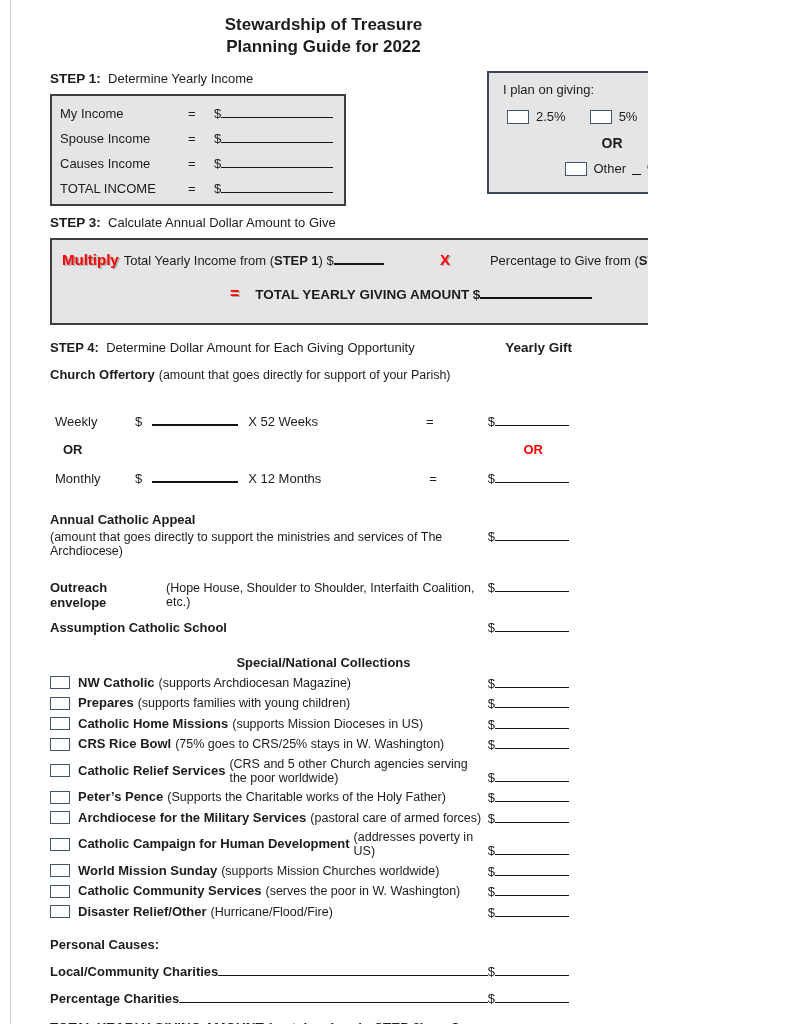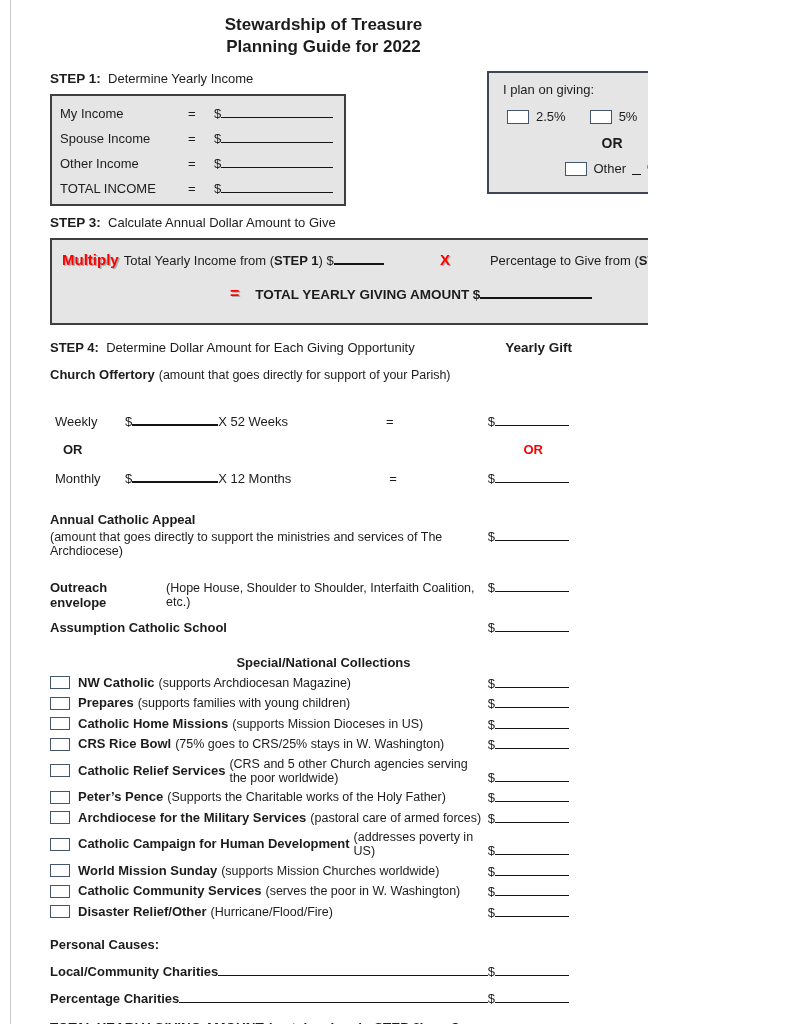--- a/index.html
+++ b/index.html
@@ -50,21 +50,21 @@
   .w8 { width: 9px; }
 
   .step4-header { display: flex; margin-top: 15px; align-items: baseline; }
   .yearly-gift { margin-left: auto; margin-right: 25px; font-weight: bold; font-size: 13.5px; }
 
   .row { display: flex; align-items: baseline; }
   .gift { margin-left: auto; margin-right: 28px; white-space: nowrap; }
   .desc { font-size: 12.5px; margin-left: 4px; }
 
   .church-row { margin-top: 12px; }
-  .weekly-row, .monthly-row { margin-top: 13px; padding-left: 5px; white-space: nowrap; }
+  .weekly-row, .monthly-row { margin-top: 13px; padding-left: 5px; white-space: nowrap; gap: 10px; }
   .weekly-row { margin-top: 31px; }
   .freq-label { display: inline-block; width: 70px; }
   .mid-eq { margin-left: 98px; }
   .or-row { margin-top: 13px; padding-left: 13px; font-weight: bold; }
   .or-right { margin-left: auto; margin-right: 54px; }
 
   .appeal-name { margin-top: 26px; font-weight: bold; }
   .appeal-row { margin-top: 1px; }
   .outreach-row { margin-top: 21px; }
   .school-row { margin-top: 9px; }
@@ -109,21 +109,21 @@
             <span>$</span>
             <span class="blank w112"></span>
           </div>
           <div class="inc-row">
             <span class="inc-label">Spouse Income</span>
             <span class="inc-eq">=</span>
             <span>$</span>
             <span class="blank w112"></span>
           </div>
           <div class="inc-row">
-            <span class="inc-label">Other Income</span>
+            <span class="inc-label">Causes Income</span>
             <span class="inc-eq">=</span>
             <span>$</span>
             <span class="blank w112"></span>
           </div>
           <div class="inc-row">
             <span class="inc-label">TOTAL INCOME</span>
             <span class="inc-eq">=</span>
             <span>$</span>
             <span class="blank w112"></span>
           </div>

